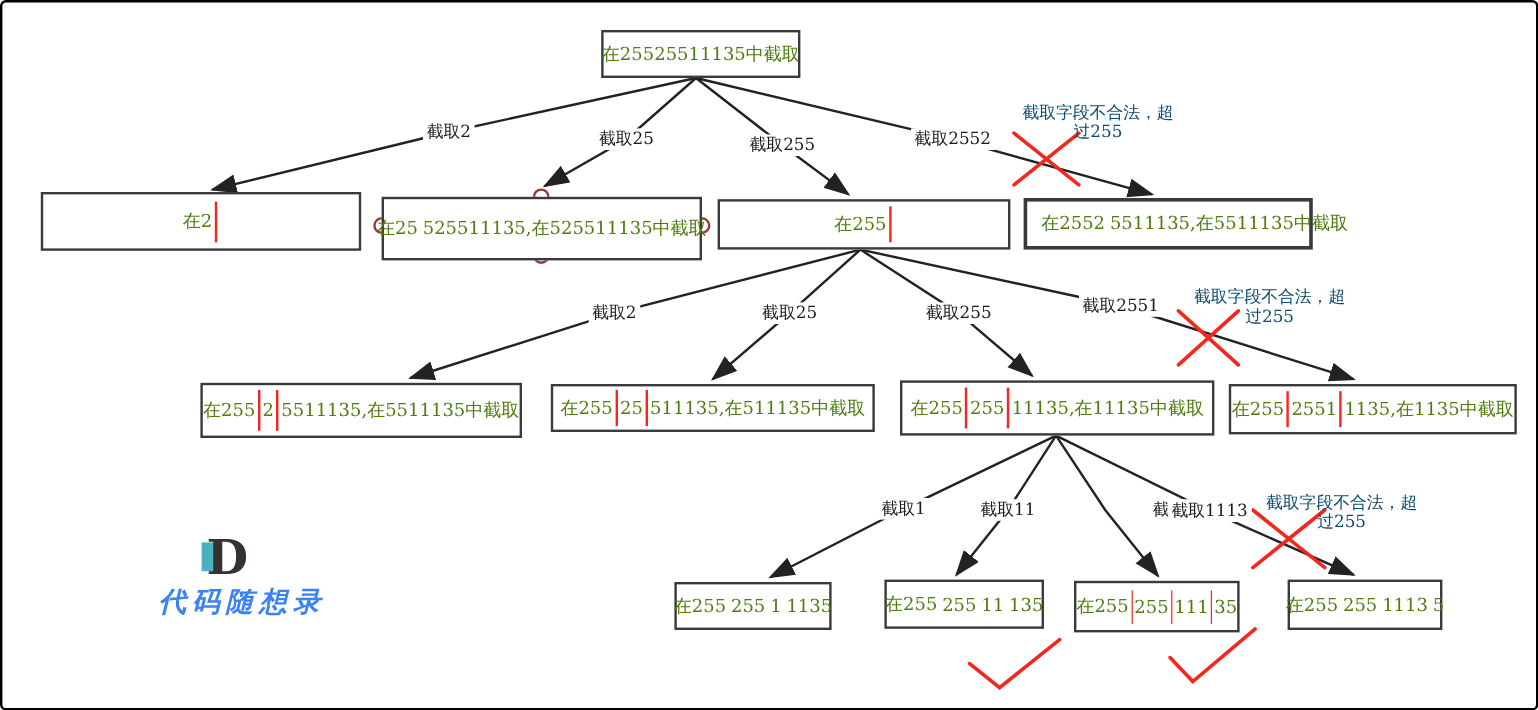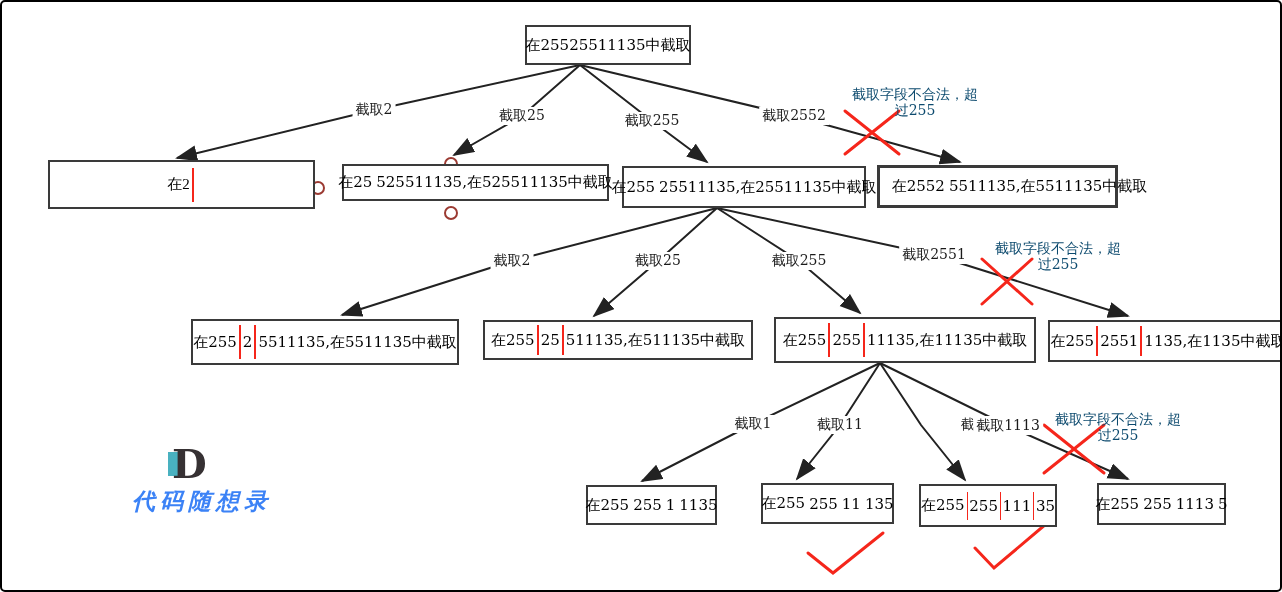--- a/index.html
+++ b/index.html
@@ -1,21 +1,21 @@
 <!DOCTYPE html>
 <html><head>
 <meta charset="utf-8">
 <style>
   html,body{margin:0;padding:0;background:#fff;font-family:"DejaVu Serif","Liberation Serif",serif;}
   .canvas{position:relative;width:1282px;height:592px;box-sizing:border-box;
           border:2px solid #000;border-radius:5px;background:#fff;overflow:hidden;}
   .overlay{position:absolute;left:0;top:0;width:1282px;height:592px;}
   .node{position:absolute;box-sizing:border-box;border:2px solid #3a3a3a;background:#fff;
         display:flex;align-items:center;justify-content:center;
-        font-size:15px;color:#000000;white-space:nowrap;z-index:2;margin-left:24px;}
+        font-size:15px;color:#4d7c0f;white-space:nowrap;z-index:2;}
   .node.thick{border-width:3px;padding-left:44px;}
   .node .bar{display:inline-block;width:2px;height:34px;background:#f5261b;margin:0 2px;}
   .node.small{font-size:15px;}
   .node.small .bar{height:28px;}
   .node.mid .bar{height:30px;}
   .edge-label{position:absolute;transform:translate(-50%,-50%);font-size:14px;color:#1a1a1a;
               background:#fff;padding:0 3px;white-space:nowrap;z-index:3;}
   .invalid-note{position:absolute;font-size:14px;line-height:1.15;color:#0c4a6e;
                 text-align:center;z-index:3;}
   .logo{position:absolute;z-index:2;}
@@ -64,33 +64,32 @@
       <circle cx="449" cy="162" r="6"></circle>
       <circle cx="449" cy="211" r="6"></circle>
       <circle cx="583" cy="186" r="6"></circle>
     </g>
   </svg>
 
   <div class="node" style="left:499px;top:23px;width:166px;height:40px;">
     <span>在25525511135中截取</span>
   </div>
 
-  <div class="node" style="left:22px;top:158px;width:267px;height:49px;font-family:Liberation Serif, serif;">
+  <div class="node" style="left:32px;top:158px;width:267px;height:49px;">
     <span>在2</span>
       <span class="bar"></span>
   </div>
-  <div class="node" style="left:316px;top:162px;width:267px;height:37px;">
+  <div class="node" style="left:316px;top:162px;width:267px;height:53px;">
     <span>在25</span>
       <span class="bar"></span>
       <span>525511135,在525511135中截取</span>
   </div>
   <div class="node mid" style="left:596px;top:164px;width:244px;height:42px;">
     <span>在255</span>
       <span class="bar"></span>
-      <span>25511135,在25511135中截取</span>
   </div>
   <div class="node mid thick" style="left:851px;top:163px;width:241px;height:43px;">
     <span>在2552</span>
       <span class="bar"></span>
       <span>5511135,在5511135中截取</span>
   </div>
 
   <div class="node" style="left:165px;top:317px;width:268px;height:46px;">
     <span>在255</span>
       <span class="bar"></span>

